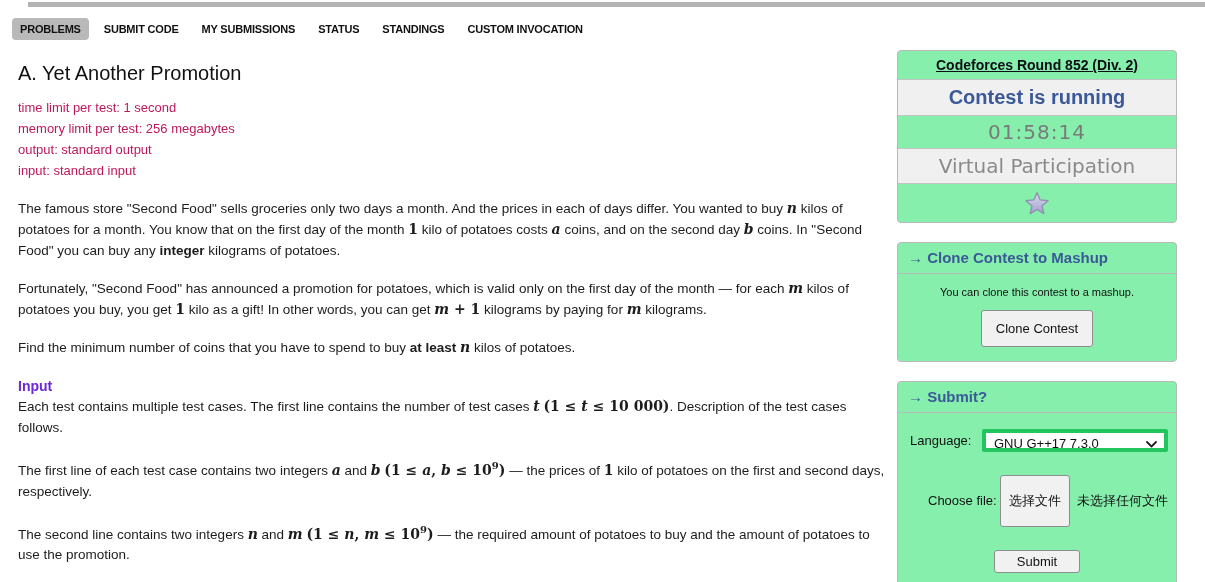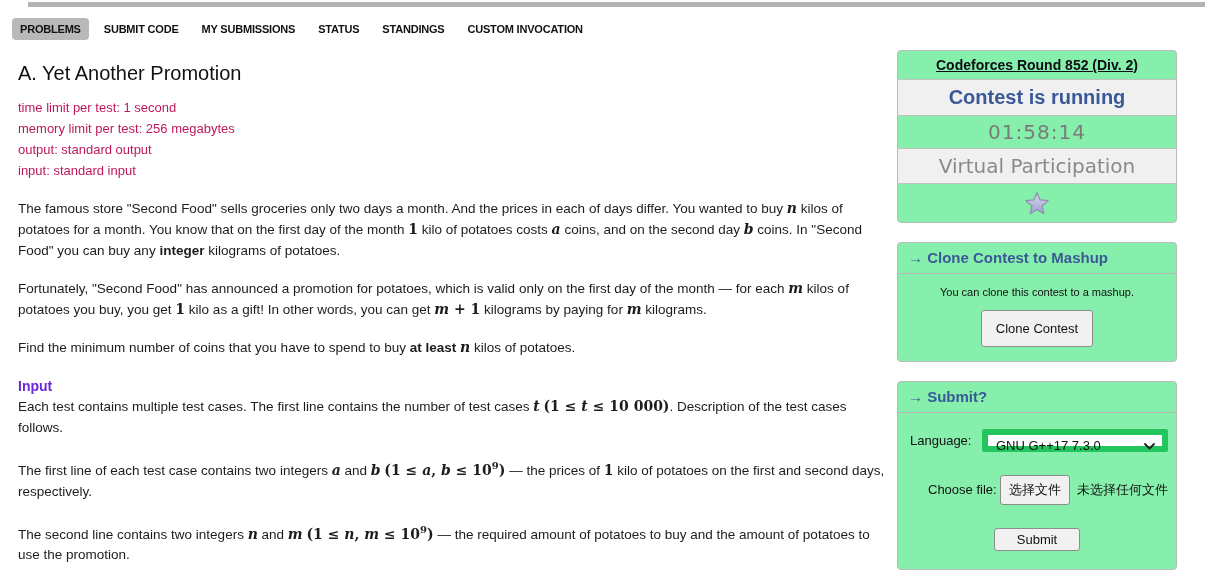--- a/index.html
+++ b/index.html
@@ -52,26 +52,26 @@
   .clone-body { text-align: center; padding: 12px 8px 14px; }
   .clone-text { font-size: 11px; color: #111; }
 
   .btn { display: inline-block; font-family: "Liberation Sans", sans-serif; font-size: 13px; color: #111;
     background: #f1f1f1; border: 1px solid #8d8d8d; border-radius: 3px; padding: 3px 12px; cursor: pointer; }
   .clone-btn { margin-top: 12px; padding: 10px 14px; }
 
   .submit-body { padding: 16px 8px 16px 8px; }
   .form-row { display: flex; align-items: center; margin-bottom: 23px; justify-content: flex-end; }
   .form-label { width: 72px; flex: none; font-size: 13px; color: #111; line-height: 16px; }
-  .select { position: relative; flex: 1; max-width: 186px; height: 23px; border: 6px solid #22c55e;
+  .select { position: relative; flex: 1; max-width: 186px; height: 23px; border: 4px solid #22c55e;
     border-radius: 2px; background: #fff; font-size: 13px; color: #111; padding: 3px 22px 0 8px;
     cursor: pointer; white-space: nowrap; }
   .select .chev { position: absolute; right: 7px; top: 8px; }
   .file-controls { display: flex; align-items: center; gap: 7px; }
-  .file-btn { padding: 5px 8px; white-space: nowrap; }
+  .file-btn { padding: 16px 8px; white-space: nowrap; }
   .file-status { font-size: 13px; color: #111; white-space: nowrap; }
   .submit-row { text-align: center; margin-top: 16px; margin-bottom: 2px; }
   .submit-btn { padding: 3px 22px; }
 </style>
 </head>
 <body>
 
 <div class="top-divider"></div>
 
 <div class="tabbar">

